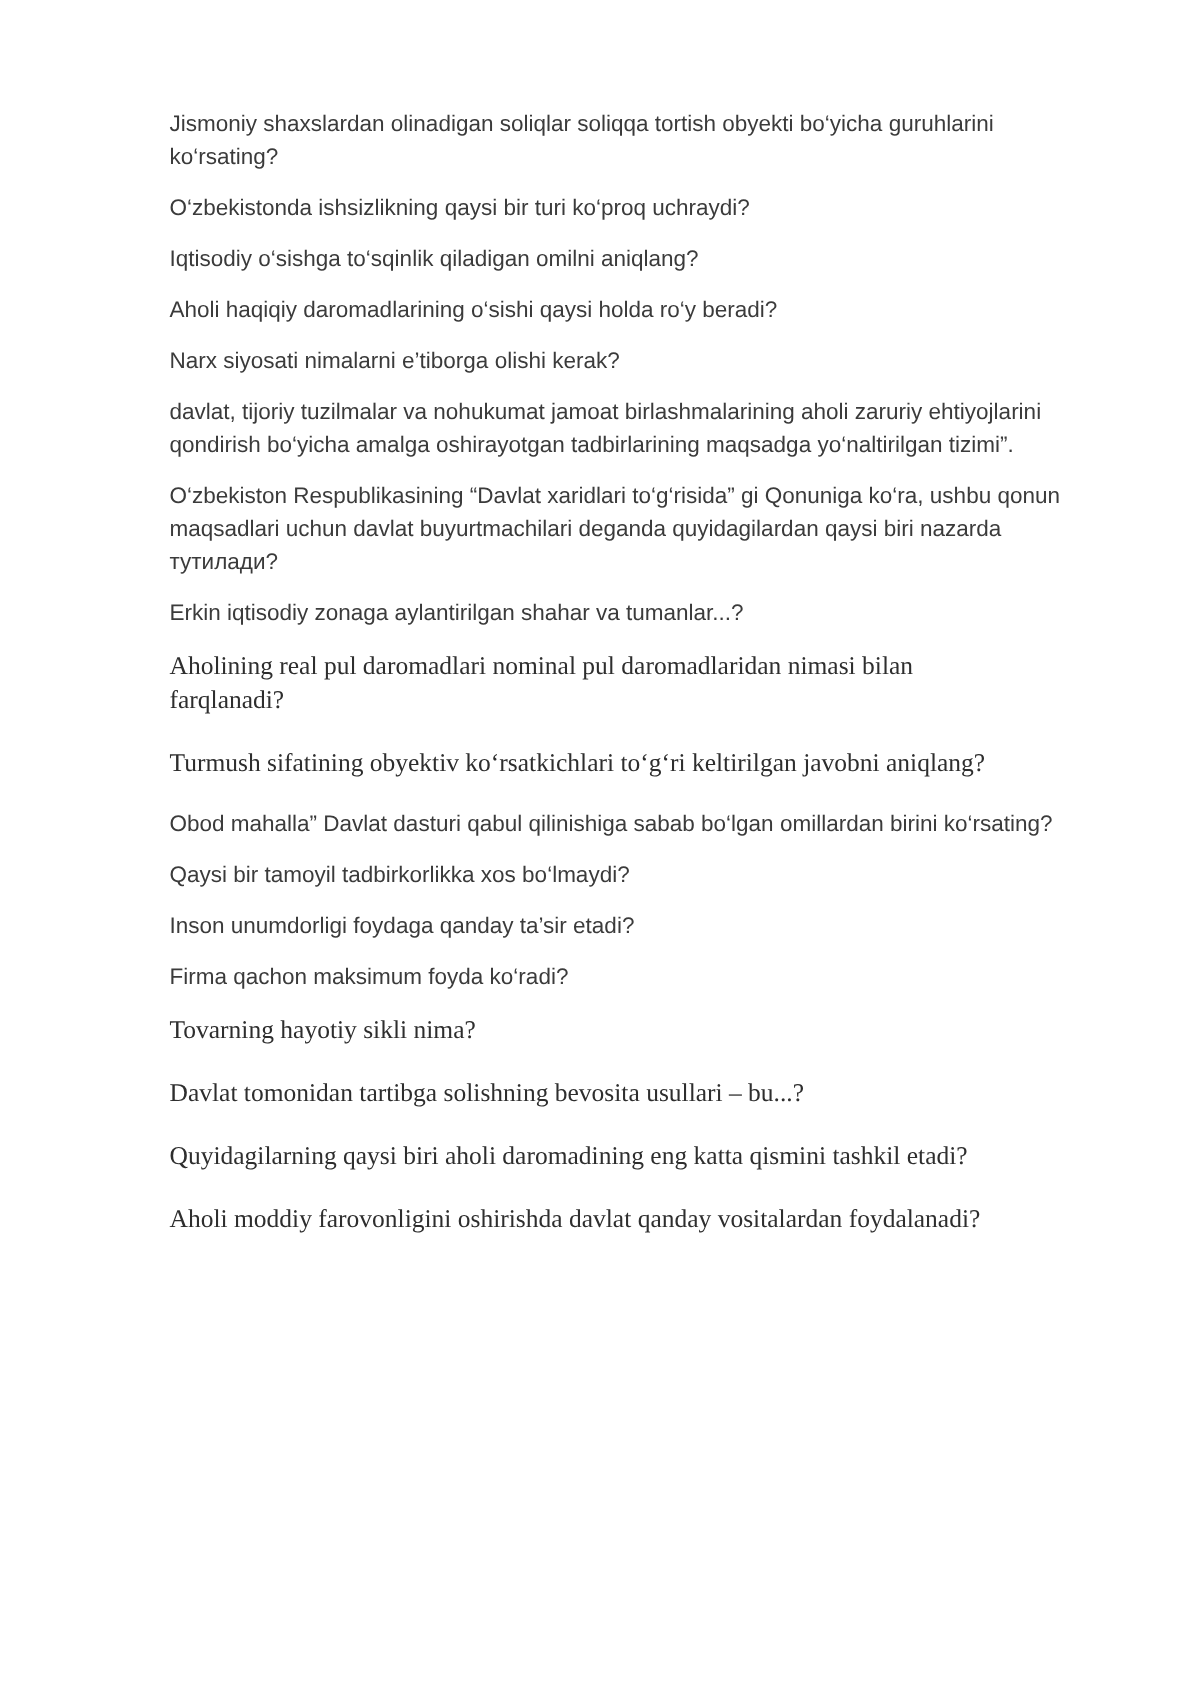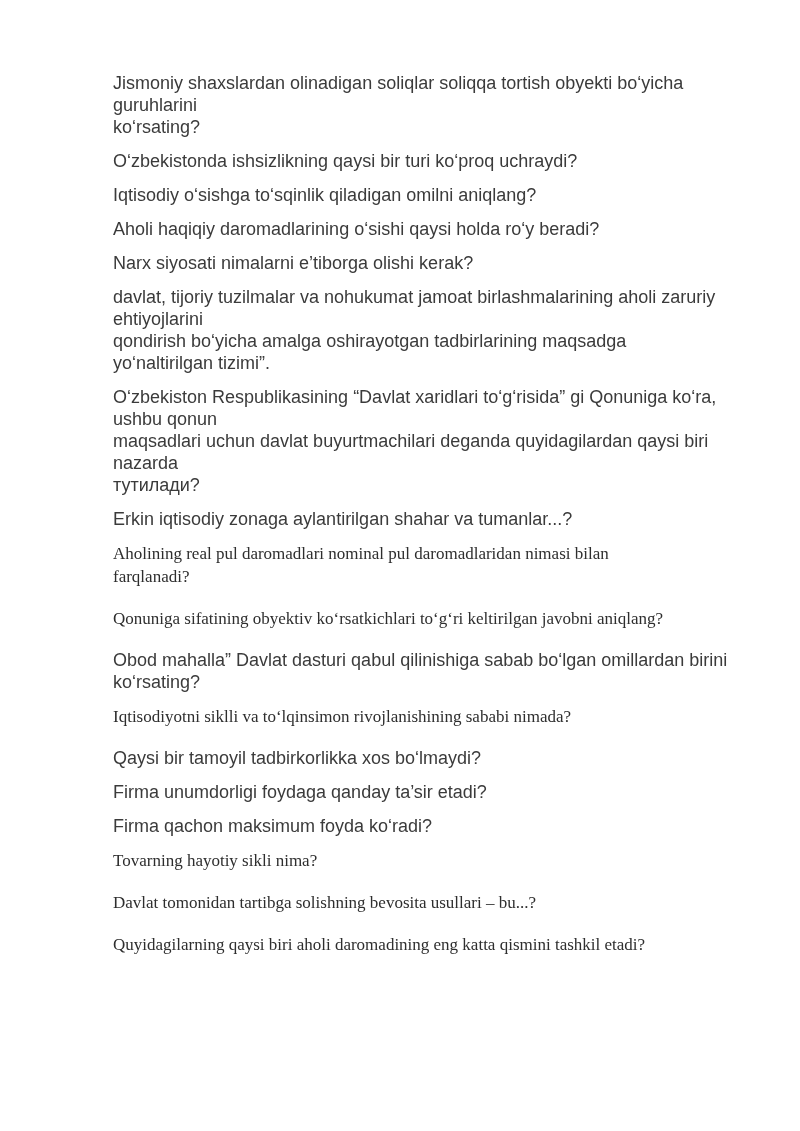--- a/index.html
+++ b/index.html
@@ -21,21 +21,21 @@
     background: #ffffff;
   }
   .para {
     margin: 0;
     padding: 0;
     white-space: pre-line;
     max-width: 617px;
   }
   .para.sans {
     font-family: "Liberation Sans", sans-serif;
-    font-size: 18px;
+    font-size: 15px;
     line-height: 22px;
     color: #3b3b3b;
     margin-bottom: 12px;
   }
   .para.serif {
     font-family: "Liberation Serif", serif;
     font-size: 17px;
     line-height: 23px;
     color: #2e2e2e;
     margin-bottom: 19px;
@@ -52,22 +52,22 @@
     <p class="para sans">Aholi haqiqiy daromadlarining o‘sishi qaysi holda ro‘y beradi?</p>
     <p class="para sans">Narx siyosati nimalarni e’tiborga olishi kerak?</p>
     <p class="para sans">davlat, tijoriy tuzilmalar va nohukumat jamoat birlashmalarining aholi zaruriy ehtiyojlarini
 qondirish bo‘yicha amalga oshirayotgan tadbirlarining maqsadga yo‘naltirilgan tizimi”.</p>
     <p class="para sans">O‘zbekiston Respublikasining “Davlat xaridlari to‘g‘risida” gi Qonuniga ko‘ra, ushbu qonun
 maqsadlari uchun davlat buyurtmachilari deganda quyidagilardan qaysi biri nazarda
 тутилади?</p>
     <p class="para sans">Erkin iqtisodiy zonaga aylantirilgan shahar va tumanlar...?</p>
     <p class="para serif">Aholining real pul daromadlari nominal pul daromadlaridan nimasi bilan
 farqlanadi?</p>
-    <p class="para serif">Qonuniga sifatining obyektiv ko‘rsatkichlari to‘g‘ri keltirilgan javobni aniqlang?</p>
+    <p class="para serif">Turmush sifatining obyektiv ko‘rsatkichlari to‘g‘ri keltirilgan javobni aniqlang?</p>
     <p class="para sans">Obod mahalla” Davlat dasturi qabul qilinishiga sabab bo‘lgan omillardan birini ko‘rsating?</p>
-    <p class="para serif">Iqtisodiyotni siklli va to‘lqinsimon rivojlanishining sababi nimada?</p>
     <p class="para sans">Qaysi bir tamoyil tadbirkorlikka xos bo‘lmaydi?</p>
-    <p class="para sans">Firma unumdorligi foydaga qanday ta’sir etadi?</p>
+    <p class="para sans">Inson unumdorligi foydaga qanday ta’sir etadi?</p>
     <p class="para sans">Firma qachon maksimum foyda ko‘radi?</p>
     <p class="para serif">Tovarning hayotiy sikli nima?</p>
     <p class="para serif">Davlat tomonidan tartibga solishning bevosita usullari – bu...?</p>
     <p class="para serif">Quyidagilarning qaysi biri aholi daromadining eng katta qismini tashkil etadi?</p>
+    <p class="para serif">Aholi moddiy farovonligini oshirishda davlat qanday vositalardan foydalanadi?</p>
   </main>
 
 </body></html>

